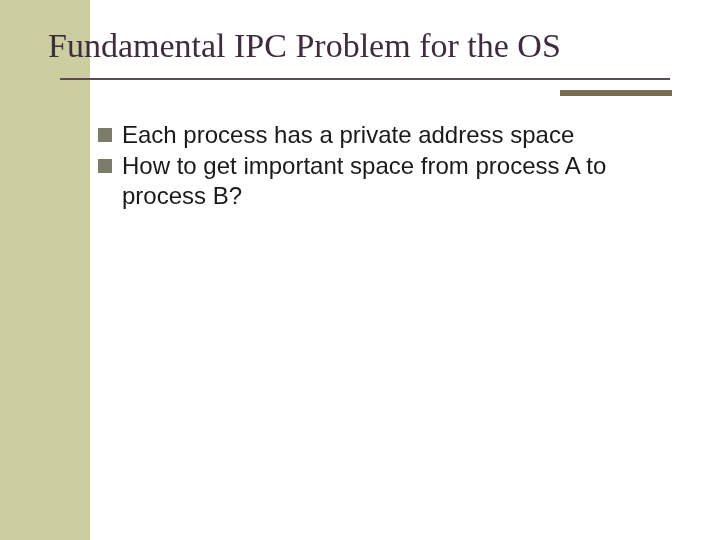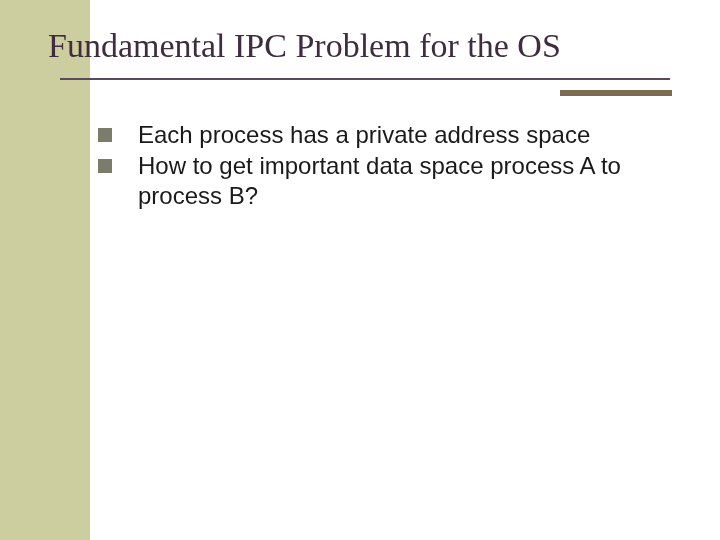--- a/index.html
+++ b/index.html
@@ -60,21 +60,20 @@
     right: 40px;
     font-family: Arial, Helvetica, sans-serif;
     font-size: 24px;
     line-height: 1.22;
     color: #1a1a1a;
   }
   .item {
     display: flex;
     align-items: flex-start;
     margin-bottom: 2px;
-    gap: 16px;
   }
   .bullet {
     flex: 0 0 auto;
     width: 14px;
     height: 14px;
     background: #7c7c6a; 
     margin-top: 8px;
     margin-right: 10px;
   }
   .item-text {
@@ -91,16 +90,16 @@
   <div class="title-rule"></div>
   <div class="accent-rule"></div>
 
   <div class="body">
     <div class="item">
       <div class="bullet"></div>
       <div class="item-text">Each process has a private address space</div>
     </div>
     <div class="item">
       <div class="bullet"></div>
-      <div class="item-text">How to get important data space process A to process B?</div>
+      <div class="item-text">How to get important space from process A to process B?</div>
     </div>
   </div>
 </div>
 
 </body></html>

